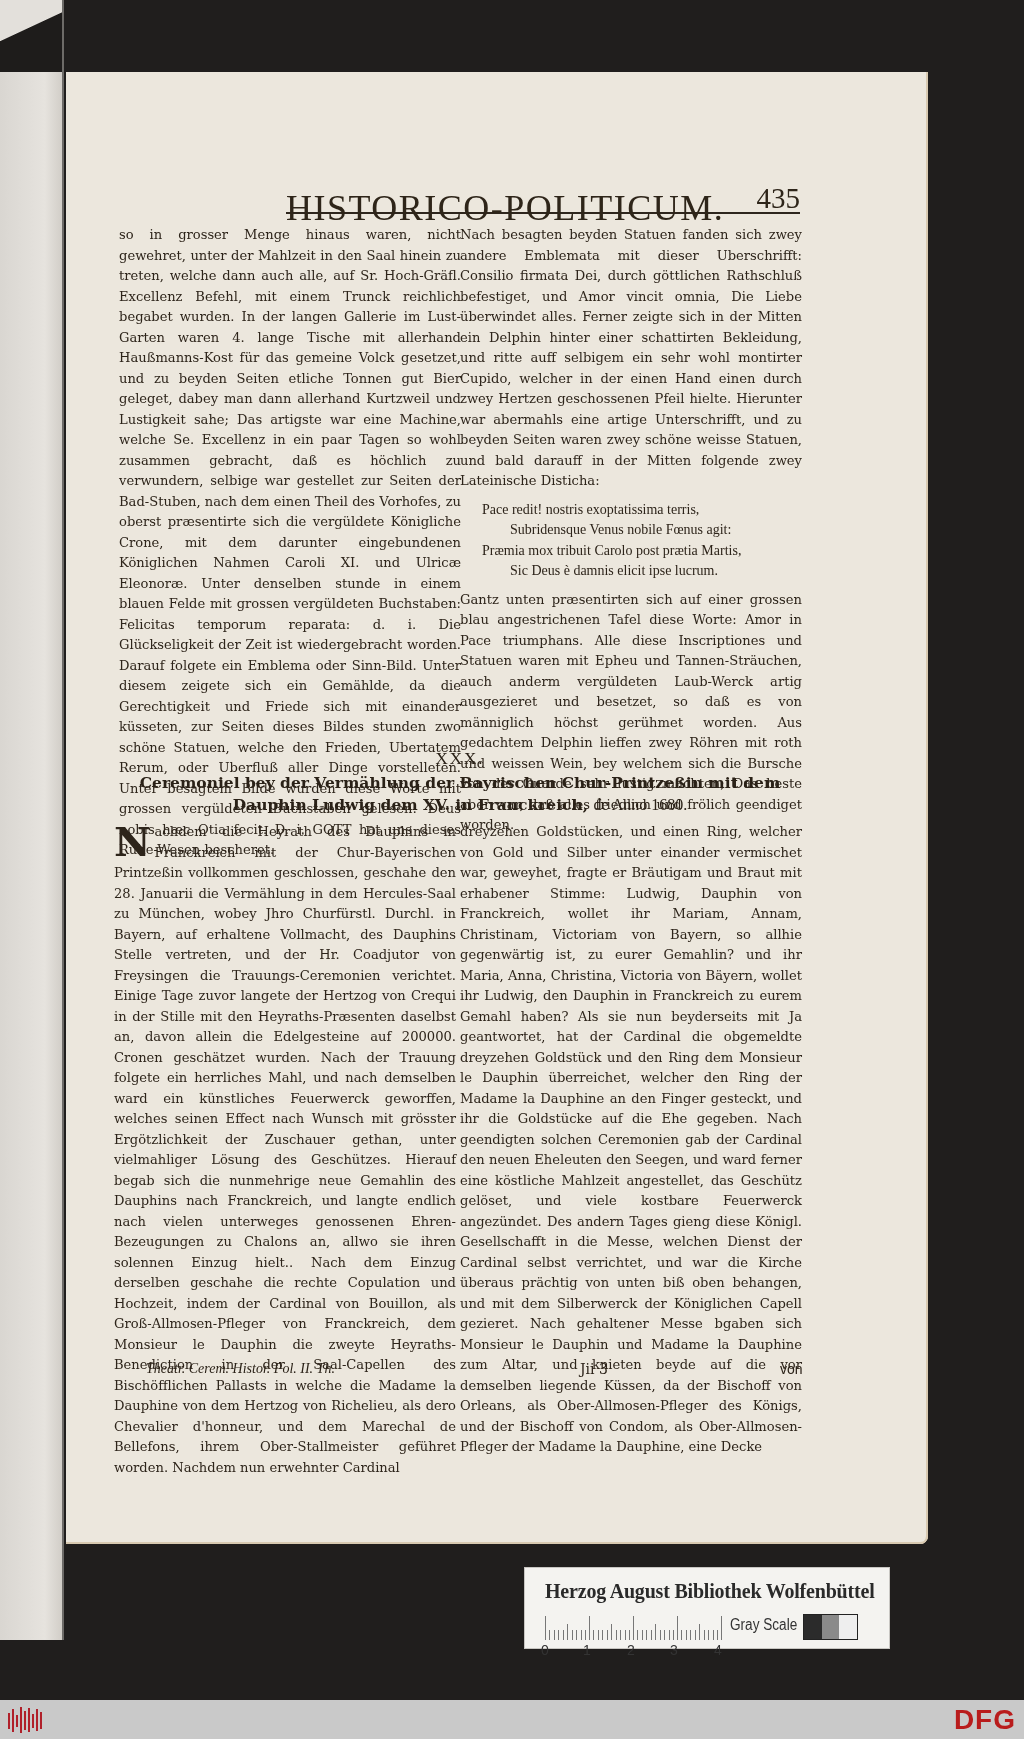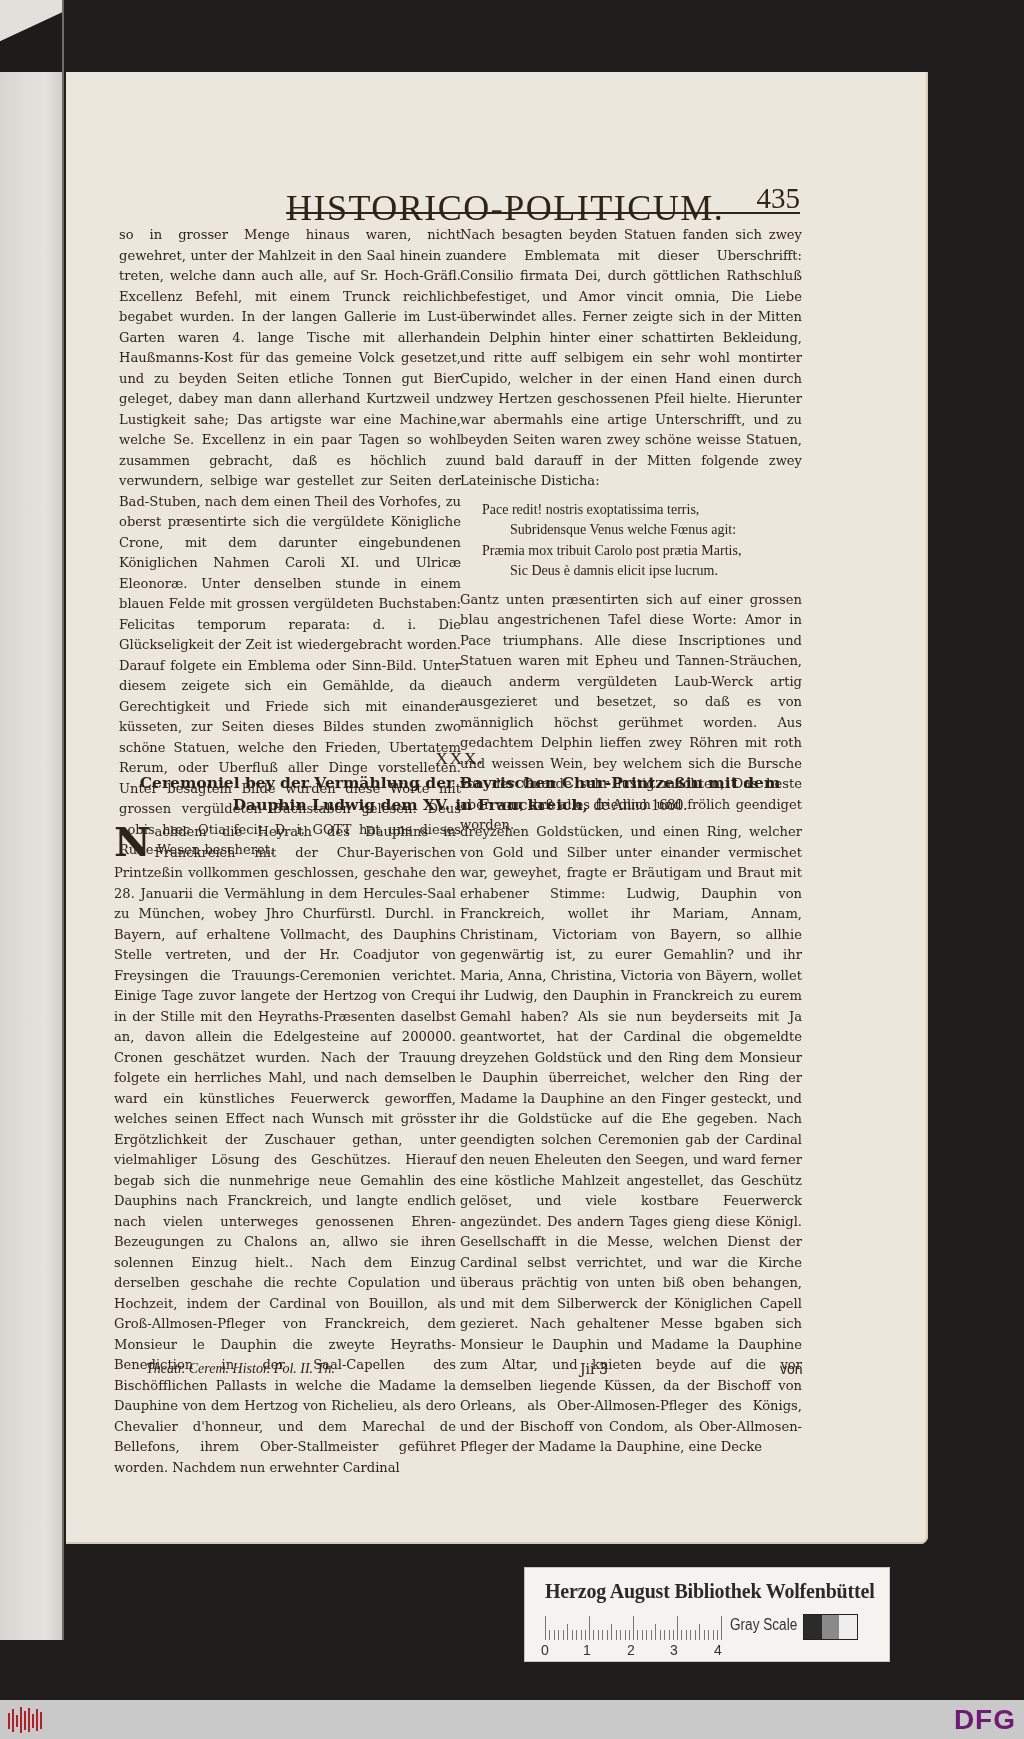--- a/index.html
+++ b/index.html
@@ -47,40 +47,40 @@
   .col-right-bottom { left: 460px; top: 822px; width: 342px; }
   .dropcap { float: left; font-family: "DejaVu Serif", serif; font-size: 40px; line-height: 36px;
     font-weight: bold; margin: 2px 4px 0 0; }
 
   .footer-ref { position: absolute; left: 146px; top: 1361px; font-family: "Liberation Serif", serif;
     font-style: italic; font-size: 14px; }
   .sig { position: absolute; left: 580px; top: 1361px; font-size: 14px; font-family: "DejaVu Serif", serif; }
   .catch { position: absolute; left: 780px; top: 1361px; font-size: 14px; font-family: Liberation Sans, sans-serif; }
 
   
-  .target { position: absolute; left: 524px; top: 1567px; width: 366px; height: 95px; background: #f4f3f0;
+  .target { position: absolute; left: 524px; top: 1567px; width: 366px; height: 82px; background: #f4f3f0;
     border: 1px solid #c8c6c2; }
   .target .lib { position: absolute; left: 20px; top: 12px; font-family: "Liberation Serif", serif;
     font-weight: bold; font-size: 20px; color: #2a2a2a; letter-spacing: -0.2px; }
   .ruler { position: absolute; left: 20px; top: 48px; width: 176px; height: 24px; }
   .tick { position: absolute; bottom: 0; width: 1px; background: #777; }
   .ruler-nums { position: absolute; left: 16px; top: 74px; width: 200px; height: 16px; }
   .ruler-nums span { position: absolute; font-family: "Liberation Sans", sans-serif; font-size: 14px; color: #333; }
   .gray-label { position: absolute; left: 205px; top: 48px; font-family: "Liberation Sans", sans-serif;
     font-size: 16px; color: #333; transform: scaleX(0.85); transform-origin: left; }
   .swatches { position: absolute; left: 278px; top: 46px; width: 55px; height: 26px; border: 1px solid #222; display: flex; }
   .swatches div { flex: 1; }
 
   
   .banner { position: absolute; left: 0; top: 1700px; width: 1024px; height: 39px; background: #c9c9c9; }
   .banner .hab-logo { position: absolute; left: 6px; top: 5px; width: 40px; height: 29px; }
   .banner .credit { position: absolute; left: 104px; top: 8px; font-family: "Liberation Sans", sans-serif;
     font-size: 21px; color: #111; letter-spacing: -0.3px; }
   .banner .dfg { position: absolute; right: 8px; top: 4px; font-family: "Liberation Sans", sans-serif;
-    font-size: 28px; font-weight: bold; color: #701a75; letter-spacing: 1px; }
+    font-size: 28px; font-weight: bold; color: #b91c1c; letter-spacing: 1px; }
 </style>
 </head>
 <body>
 
 <div class="scan-bg"></div>
 <div class="left-strip"></div>
 <div class="left-strip-shadow"></div>
 <div class="gutter-line"></div>
 
 <div class="page"></div>
@@ -91,21 +91,21 @@
 </div>
 
 <div class="col col-left-top">
   <p>so in grosser Menge hinaus waren, nicht gewehret, unter der Mahlzeit in den Saal hinein zu treten, welche dann auch alle, auf Sr. Hoch-Gräfl. Excellenz Befehl, mit einem Trunck reichlich begabet wurden. In der langen Gallerie im Lust-Garten waren 4. lange Tische mit allerhand Haußmanns-Kost für das gemeine Volck gesetzet, und zu beyden Seiten etliche Tonnen gut Bier geleget, dabey man dann allerhand Kurtzweil und Lustigkeit sahe; Das artigste war eine Machine, welche Se. Excellenz in ein paar Tagen so wohl zusammen gebracht, daß es höchlich zu verwundern, selbige war gestellet zur Seiten der Bad-Stuben, nach dem einen Theil des Vorhofes, zu oberst præsentirte sich die vergüldete Königliche Crone, mit dem darunter eingebundenen Königlichen Nahmen Caroli XI. und Ulricæ Eleonoræ. Unter denselben stunde in einem blauen Felde mit grossen vergüldeten Buchstaben: Felicitas temporum reparata: d. i. Die Glückseligkeit der Zeit ist wiedergebracht worden. Darauf folgete ein Emblema oder Sinn-Bild. Unter diesem zeigete sich ein Gemählde, da die Gerechtigkeit und Friede sich mit einander küsseten, zur Seiten dieses Bildes stunden zwo schöne Statuen, welche den Frieden, Ubertatem Rerum, oder Uberfluß aller Dinge vorstelleten. Unter besagtem Bilde wurden diese Worte mit grossen vergüldeten Buchstaben gelesen: Deus nobis hæc Otia fecit. D. i. GOTT hat uns dieses Ruhe-Wesen bescheret.</p>
 </div>
 
 <div class="col col-right-top">
   <p>Nach besagten beyden Statuen fanden sich zwey andere Emblemata mit dieser Uberschrifft: Consilio firmata Dei, durch göttlichen Rathschluß befestiget, und Amor vincit omnia, Die Liebe überwindet alles. Ferner zeigte sich in der Mitten ein Delphin hinter einer schattirten Bekleidung, und ritte auff selbigem ein sehr wohl montirter Cupido, welcher in der einen Hand einen durch zwey Hertzen geschossenen Pfeil hielte. Hierunter war abermahls eine artige Unterschrifft, und zu beyden Seiten waren zwey schöne weisse Statuen, und bald darauff in der Mitten folgende zwey Lateinische Disticha:</p>
   <div class="verse">
     <div class="l1">Pace redit! nostris exoptatissima terris,</div>
-    <div class="l2">Subridensque Venus welche Fœnus agit:</div>
+    <div class="l2">Subridensque Venus nobile Fœnus agit:</div>
     <div class="l3">Præmia mox tribuit Carolo post prætia Martis,</div>
     <div class="l4">Sic Deus è damnis elicit ipse lucrum.</div>
   </div>
   <p>Gantz unten præsentirten sich auf einer grossen blau angestrichenen Tafel diese Worte: Amor in Pace triumphans. Alle diese Inscriptiones und Statuen waren mit Epheu und Tannen-Sträuchen, auch anderm vergüldeten Laub-Werck artig ausgezieret und besetzet, so daß es von männiglich höchst gerühmet worden. Aus gedachtem Delphin lieffen zwey Röhren mit roth und weissen Wein, bey welchem sich die Bursche von der Guarde sehr lustig machten; Das beste aber war, daß alles friedlich und frölich geendiget worden.</p>
 </div>
 
 <div class="section-no">XXX.</div>
 <div class="section-title">
   <span>Ceremoniel bey der Vermählung der Bayrischen Chur-Printzeßin mit dem Dauphin Ludwig dem XV. in Franckreich,</span>
   <span class="latin">de Anno 1680.</span>

